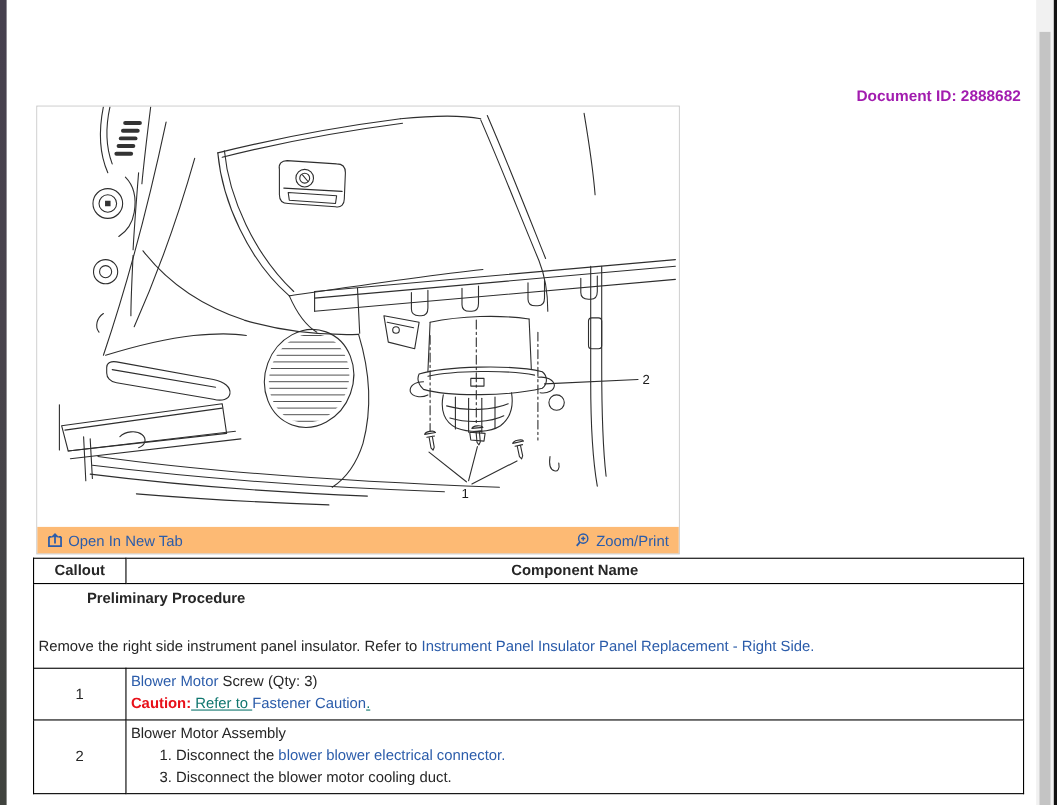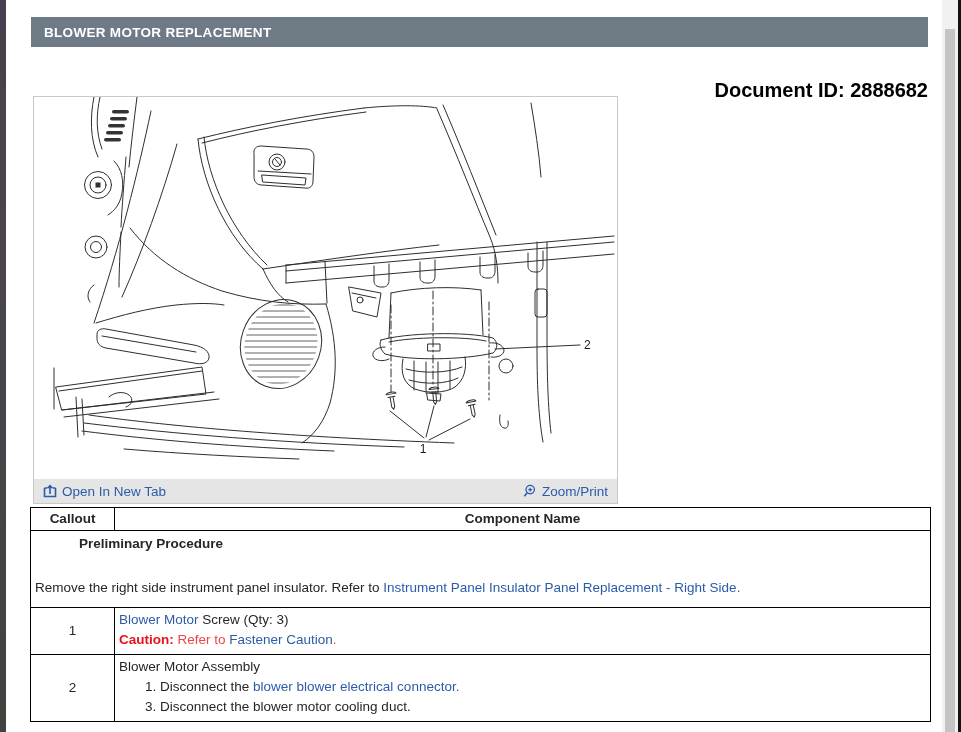--- a/index.html
+++ b/index.html
@@ -13,63 +13,60 @@
   .left-strip { position:absolute; left:0; top:0; width:6px; height:100%;
     background: linear-gradient(180deg,#46404e 0%,#49444d 40%,#40433e 100%); }
   .win-right-border { position:absolute; right:0; top:0; width:3px; height:100%; background:#121212; }
   .scrollbar { position:absolute; right:3px; top:0; width:16px; height:100%; background:#f1f1f1; }
   .scrollbar .thumb { position:absolute; left:3px; right:3px; top:29px; bottom:0; background:#c4c4c4; }
 
   
   .title-bar { position:absolute; left:31px; top:17px; width:897px; height:30px;
     background:#6f7a87; color:#fff; display:flex; align-items:center;
     padding-left:13px; font-size:13.5px; font-weight:bold; letter-spacing:.3px; }
-  .doc-id { position:absolute; top:79px; right:33px; font-size:20px; font-weight:bold; color:#000000; }
+  .doc-id { position:absolute; top:79px; right:33px; font-size:14px; font-weight:bold; color:#a21caf; }
 
   
   .figure-panel { position:absolute; left:33px; top:96px; width:585px; height:408px;
     border:1px solid #c9c9c9; background:#fff; display:flex; flex-direction:column; }
   .figure-image { width:583px; height:382px; background:#fff; }
-  .figure-toolbar { height:25px; background:#e5e5e5; display:flex;
+  .figure-toolbar { height:25px; background:#fdba74; display:flex;
     align-items:center; justify-content:space-between; padding:0 9px; }
   .tool-link { display:flex; align-items:center; gap:5px; color:#2b5caa;
     font-size:13.5px; cursor:pointer; text-decoration:none; }
   .tool-link svg { display:block; }
 
   
   table.callouts { position:absolute; left:30px; top:507px; width:901px;
     border-collapse:collapse; font-size:13.5px; color:#262626; line-height:20px; }
   table.callouts th, table.callouts td { border:1.5px solid #000; }
   th.th-callout { width:84px; padding:1px 2px; text-align:center; font-size:13.5px; }
   th.th-component { padding:1px 2px; text-align:center; font-size:13.5px; }
   td.prelim-cell { padding:3px 5px 9px 4px; }
   .prelim-title { font-weight:bold;margin-left:44px; }
   .prelim-body { margin-top:24px; }
   td.callout-cell { text-align:center; vertical-align:middle; }
   td.component-cell { padding:2px 4px 4px 4px; vertical-align:top; }
   .step { padding-left:26px; }
   .lk { color:#2b5caa; text-decoration:none; cursor:pointer; }
-  .red { color:#ef4444; }
+  .red { color:#0f766e;text-decoration:underline; }
   .red-label { color:#e8111a; font-weight:bold;margin-top:44px; }
 
   
   .ln { stroke:#2e2e2e; fill:none; stroke-width:1; stroke-linecap:round; stroke-linejoin:round; }
   .ln-thin { stroke:#3a3a3a; fill:none; stroke-width:0.8; stroke-linecap:round; }
   .lbl { font-family:"Liberation Sans",sans-serif; font-size:12px; fill:#1c1c1c; }
 </style>
 </head>
 <body>
 
 <div class="page">
 
   <div class="left-strip"></div>
 
-  <div class="title-bar">
-    <span>BLOWER MOTOR REPLACEMENT</span>
-  </div>
 
   <div class="doc-id">Document ID: 2888682</div>
 
   <div class="figure-panel">
     <div class="figure-image">
       <svg width="583" height="382" viewBox="0 0 583 382">
 
         <g class="ln">
           <rect x="78" y="13" width="17" height="3.6" rx="1.8" fill="#333" stroke="none"></rect>
           <rect x="76" y="20" width="17" height="3.6" rx="1.8" fill="#333" stroke="none"></rect>

